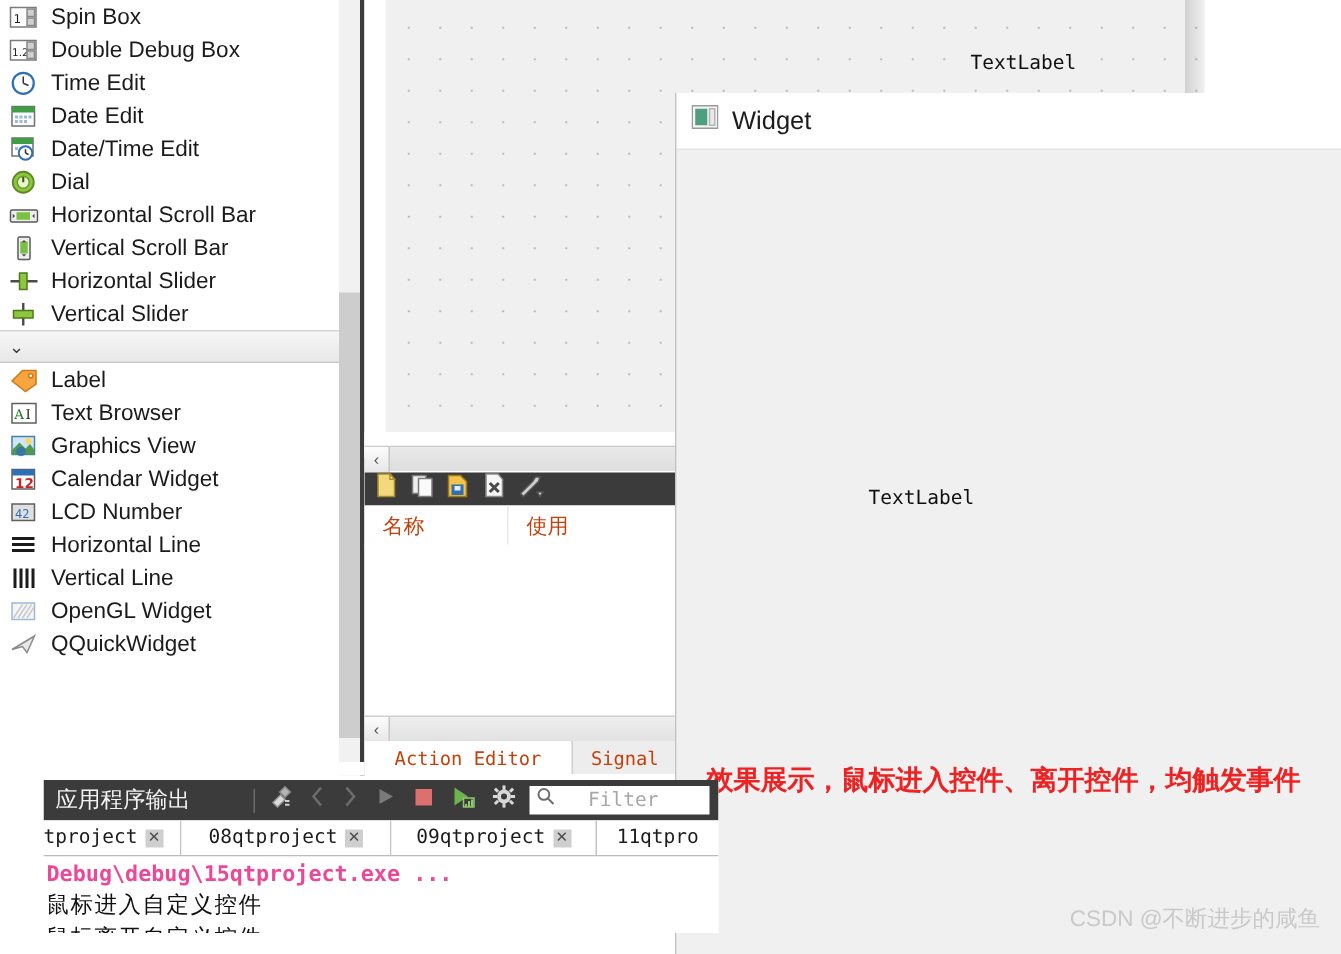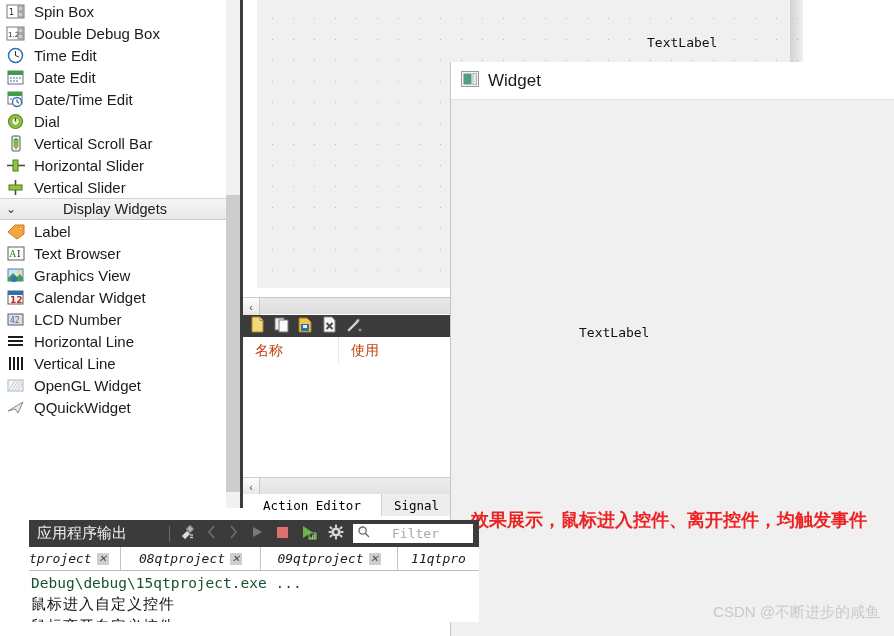--- a/index.html
+++ b/index.html
@@ -121,21 +121,21 @@
     display:flex; align-items:center; justify-content:center;
     font-size:11px; color:#555;
   }
   #ap-tabs {
     position:absolute; left:0; top:197px; width:209px; height:22px;
     display:flex; font-family:"DejaVu Sans Mono", monospace; font-size:12.5px;
     background:#f1f1f1;
   }
   #ap-tabs .tab {
     display:flex; align-items:center; justify-content:center;
-    height:22px; color:#000000; background:#ffffff;
+    height:22px; color:#c2410c; background:#ffffff;
     border-right:1px solid #cfcfcf;
   }
   #ap-tabs .tab.t1 { width:139px; }
   #ap-tabs .tab.t2 { width:70px; background:#ededed; }
 
   
   #mid-divider {
     position:absolute; left:243px; top:288px; width:209px; height:9px; background:#ffffff;
   }
 
@@ -182,37 +182,37 @@
   #out-sep { width:1px; height:16px; background:#6a6a6a; margin:0 9px 0 42px; }
   #out-icons { display:flex; align-items:center; gap:11px; }
   #out-filter {
     margin-left:9px; width:120px; height:19px; background:#ffffff;
     display:flex; align-items:center; padding-left:4px; gap:21px;
   }
   #out-filter .ph { font-family:"DejaVu Sans Mono", monospace; font-size:13px; color:#a8a8a8; }
 
   #out-tabs {
     height:24px; background:#f2f2f2; display:flex; align-items:stretch;
-    border-bottom:1px solid #bdbdbd; font-family:"DejaVu Sans Mono", monospace; font-size:13px;font-style:italic;
+    border-bottom:1px solid #bdbdbd; font-family:"DejaVu Sans Mono", monospace; font-size:13px;
   }
   #out-tabs .otab {
     display:flex; align-items:center; justify-content:center; gap:5px;
     border-right:1px solid #c4c4c4; background:#ffffff; color:#1b1b1b;
     padding:0 8px; white-space:nowrap;
   }
   .xbox {
     display:inline-block; width:12px; height:12px;
     background:#cfcfcf; color:#4a4a4a; font-size:10px; line-height:12px;
     text-align:center; font-family:"Liberation Sans", sans-serif;
   }
   #out-body {
     padding:2px 0 0 2px; background:#ffffff;
     font-family:"DejaVu Sans Mono", monospace; font-size:14.5px;
   }
-  #out-body .line1 { color:#14532d; font-weight:normal; line-height:20px; white-space:nowrap; }
+  #out-body .line1 { color:#ec4899; font-weight:bold; line-height:20px; white-space:nowrap; }
   #out-body .cn { color:#111; line-height:22px; font-size:15px; font-family:"Liberation Sans", sans-serif; letter-spacing:1px;}
 
   
   #out-topstrip { position:absolute; left:0; top:508px; width:243px; height:9px; background:#ffffff; }
 </style>
 </head>
 <body>
 
 <div id="root">
 
@@ -294,20 +294,31 @@
       <span class="ico">
         <svg width="20" height="17">
             <circle cx="9.5" cy="8.5" r="7" fill="#8ec63f" stroke="#5c8a22" stroke-width="1.2"></circle>
             <circle cx="9.5" cy="8.5" r="4" fill="#e9f5cf" stroke="#6a9b28"></circle>
             <line x1="9.5" y1="8.5" x2="9.5" y2="5" stroke="#3a5c12" stroke-width="1.4"></line>
           </svg>
       </span>
       <span class="lbl">Dial</span>
     </div>
 
+    <div class="wb-item">
+      <span class="ico">
+        <svg width="20" height="17">
+            <rect x="1" y="5" width="18" height="8" rx="1" fill="#efefef" stroke="#5a5a5a"></rect>
+            <rect x="5" y="6.5" width="9" height="5" fill="#7bc043"></rect>
+            <path d="M4 9 L2.5 7.5 L2.5 10.5 Z" fill="#444"></path>
+            <path d="M15.5 9 L17 7.5 L17 10.5 Z" fill="#444"></path>
+          </svg>
+      </span>
+      <span class="lbl">Horizontal Scroll Bar</span>
+    </div>
 
     <div class="wb-item">
       <span class="ico">
         <svg width="20" height="17">
             <rect x="6" y="1" width="8" height="15" rx="1" fill="#efefef" stroke="#5a5a5a"></rect>
             <rect x="7.5" y="4" width="5" height="8" fill="#7bc043"></rect>
             <path d="M10 3 L8.5 4.5 L11.5 4.5 Z" fill="#444"></path>
             <path d="M10 14 L8.5 12.5 L11.5 12.5 Z" fill="#444"></path>
           </svg>
       </span>
@@ -330,21 +341,20 @@
             <line x1="9.5" y1="1" x2="9.5" y2="16" stroke="#4a4a4a" stroke-width="1.6"></line>
             <rect x="3" y="6" width="13" height="5" fill="#8ec63f" stroke="#4f7a1c"></rect>
           </svg>
       </span>
       <span class="lbl">Vertical Slider</span>
     </div>
 
 
     <div class="wb-group">
       <span class="chev">⌄</span>
-      <span class="gname">Display Widgets</span>
     </div>
 
     <div class="wb-item">
       <span class="ico">
         <svg width="20" height="17">
             <path d="M2 9 L9 2 L18 2 L18 11 L11 16 Z" fill="#f7a541" stroke="#c97b18"></path>
             <circle cx="14.5" cy="5.5" r="1.4" fill="#fff" stroke="#c97b18"></circle>
           </svg>
       </span>
       <span class="lbl">Label</span>

